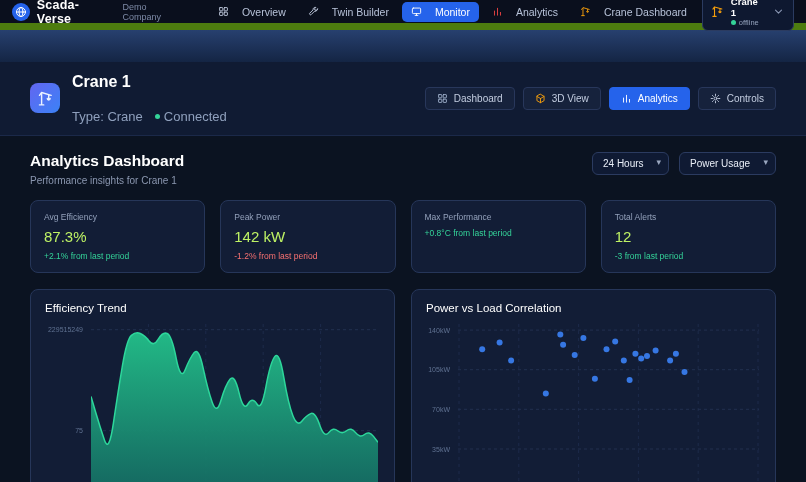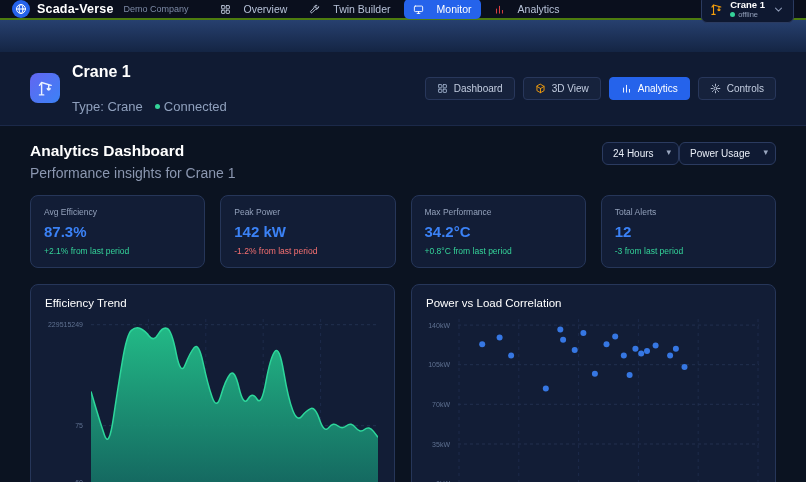--- a/index.html
+++ b/index.html
@@ -4,21 +4,21 @@
 <style>
   :root{
     --accent:#2563eb; --positive:#34d399; --negative:#f87171;
   }
   *{box-sizing:border-box;margin:0;padding:0}
   html,body{width:806px;height:482px;overflow:hidden;background:#0b1321;
     font-family:"Liberation Sans",sans-serif;color:#e2e8f0}
   .interactable{cursor:pointer}
 
   
-  .navbar{height:20px;background:#0a0f1d;border-bottom:2px solid #4d7c0f;
+  .navbar{height:30px;background:#0a0f1d;border-bottom:7px solid #4d7c0f;
     display:flex;align-items:center;padding:0 12px;gap:6px}
   .brand{display:flex;align-items:center;gap:7px}
   .logo{width:18px;height:18px;border-radius:50%;background:var(--accent);
     display:flex;align-items:center;justify-content:center;color:#fff}
   .logo .icon{width:12px;height:12px}
   .brand-name{font-size:12.5px;font-weight:bold;color:#fff;letter-spacing:.2px}
   .company{font-size:9px;color:#7d8aa6;margin-left:3px}
   .nav-items{display:flex;align-items:center;gap:4px;margin-left:16px;flex:1}
   .nav-item{display:flex;align-items:center;gap:13px;font-size:10.5px;color:#b7c2d8;
     padding:4px 9px;border-radius:5px;white-space:nowrap}
@@ -49,32 +49,32 @@
   .dev-buttons{margin-left:auto;display:flex;gap:8px}
   .hbtn{display:flex;align-items:flex-end;gap:6px;font-size:10px;color:#c3cde0;
     background:#16223c;border:1px solid #28375b;border-radius:4px;padding:5px 11px;white-space:nowrap}
   .hbtn[data-active="true"]{background:var(--accent);border-color:var(--accent);color:#fff}
   .hbtn .icon{width:11px;height:11px}
 
   
   .main{padding:16px 30px 0}
   .page-head{display:flex;align-items:flex-start}
   .page-title{font-size:15.5px;font-weight:bold;color:#fff}
-  .page-sub{font-size:14px;color:#8b97b0;margin-top:5px}
-  .selects{margin-left:auto;display:flex;gap:0}
+  .page-sub{font-size:10px;color:#8b97b0;margin-top:5px}
+  .selects{margin-left:auto;display:flex;gap:10px}
   .sel{position:relative}
   .sel select{appearance:none;-webkit-appearance:none;background:#0f1a33;border:1px solid #2b3b60;
     color:#e9eef7;font-size:10px;padding:5px 24px 5px 10px;border-radius:6px;
     font-family:"Liberation Sans",sans-serif}
   .sel::after{content:"▾";position:absolute;right:8px;top:5px;font-size:9px;color:#9aa7c0;pointer-events:none}
 
   .stats{display:flex;gap:15px;margin-top:14px}
   .stat{flex:1;background:#121d36;border:1px solid #263659;border-radius:8px;padding:11px 13px}
   .stat-label{font-size:8.5px;color:#93a1bb}
-  .stat-value{font-size:15px;font-weight:bold;color:#3b82f6;margin-top:6px}
+  .stat-value{font-size:15px;font-weight:normal;color:#bef264;margin-top:6px}
   .stat-delta{font-size:8.5px;margin-top:6px}
   .stat-delta[data-color="green"]{color:var(--positive)}
   .stat-delta[data-color="red"]{color:var(--negative)}
 
   .charts{display:flex;gap:16px;margin-top:16px}
   .chart-card{flex:1;background:#121d36;border:1px solid #263659;border-radius:8px;
     padding:12px 14px;height:256px}
   .chart-title{font-size:11.5px;font-weight:normal;color:#fff}
   .chart-body{position:relative;height:202px;margin-top:10px}
   .chart-body .plot{position:absolute;top:0;bottom:0;right:2px}
@@ -129,20 +129,28 @@
       <span>Monitor</span>
     </div>
     <div class="nav-item interactable" data-active="false">
       <span class="icon" style="color: rgb(239, 68, 68);">
           <svg viewBox="0 0 24 24" fill="none" stroke="currentColor" stroke-width="2" stroke-linecap="round" stroke-linejoin="round">
             <path d="M5.5 20V11M12 20V5M18.5 20v-6"></path>
           </svg>
         </span>
       <span>Analytics</span>
     </div>
+    <div class="nav-item interactable" data-active="false">
+      <span class="icon" style="color: rgb(245, 158, 11);">
+          <svg viewBox="0 0 24 24" fill="none" stroke="currentColor" stroke-width="2" stroke-linecap="round" stroke-linejoin="round">
+            <path d="M3.5 21h6M6.5 21V5.5M3.5 7.5l3-4L20 7.5M16.5 7.5V12M14.5 12a2 2 0 0 0 4 0"></path>
+          </svg>
+        </span>
+      <span>Crane Dashboard</span>
+    </div>
   </div>
   <div class="device-select interactable">
     <span class="icon" style="color: rgb(245, 158, 11);">
         <svg viewBox="0 0 24 24" fill="none" stroke="currentColor" stroke-width="2" stroke-linecap="round" stroke-linejoin="round">
           <path d="M3.5 21h6M6.5 21V5.5M3.5 7.5l3-4L20 7.5M16.5 7.5V12M14.5 12a2 2 0 0 0 4 0"></path>
         </svg>
       </span>
     <span class="ds-text">
       <span class="ds-name">Crane 1</span>
       <span class="ds-status">
@@ -245,21 +253,20 @@
       <div class="stat-value">87.3%</div>
       <div class="stat-delta" data-color="green">+2.1% from last period</div>
     </div>
     <div class="stat">
       <div class="stat-label">Peak Power</div>
       <div class="stat-value">142 kW</div>
       <div class="stat-delta" data-color="red">-1.2% from last period</div>
     </div>
     <div class="stat">
       <div class="stat-label">Max Performance</div>
-      <div class="stat-value">34.2°C</div>
       <div class="stat-delta" data-color="green">+0.8°C from last period</div>
     </div>
     <div class="stat">
       <div class="stat-label">Total Alerts</div>
       <div class="stat-value">12</div>
       <div class="stat-delta" data-color="green">-3 from last period</div>
     </div>
   </section>
 
   <section class="charts">

